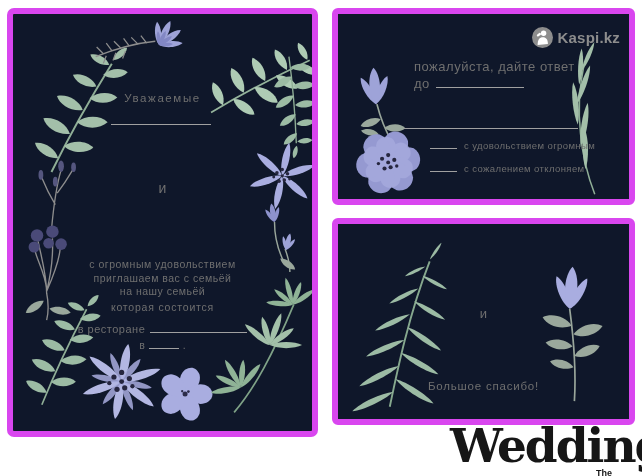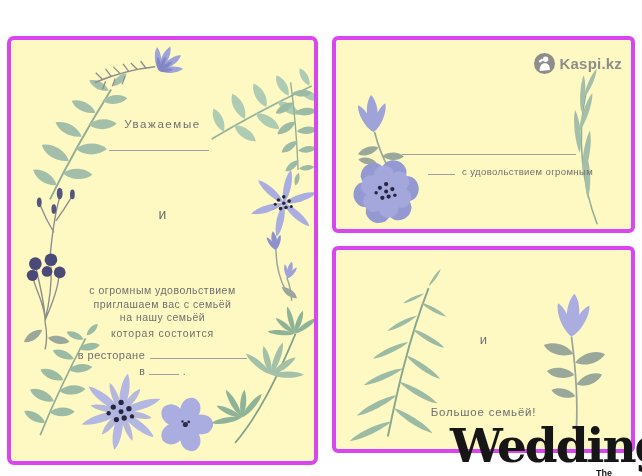--- a/index.html
+++ b/index.html
@@ -1,18 +1,18 @@
 <!DOCTYPE html>
 <html><head>
 <meta charset="utf-8">
 <style>
   html,body{margin:0;padding:0;background:#fff;}
   .canvas{position:relative;width:642px;height:476px;background:#ffffff;
     font-family:"Liberation Sans",sans-serif;overflow:hidden;}
-  .card{position:absolute;background:#fef9c3;border:4px solid #d946ef;box-sizing:border-box;margin-top:28px;}
+  .card{position:absolute;background:#0f172a;border:6px solid #d946ef;box-sizing:border-box;}
   .inv{left:7px;top:8px;width:311px;height:429px;border-radius:7px;}
   .rsvp{left:332px;top:8px;width:303px;height:197px;border-radius:6px;}
   .thanks{left:332px;top:218px;width:303px;height:207px;border-radius:6px;}
   .fl{position:absolute;inset:0;width:100%;height:100%;}
   .t{color:#6f6f6f;}
   .bl{display:inline-block;border-bottom:1px solid #a0a0a0;height:10px;vertical-align:baseline;}
 
   
   .inv-greet{position:absolute;top:78px;left:0;right:0;text-align:center;
     font-size:11.5px;letter-spacing:1.6px;}
@@ -259,43 +259,50 @@
     <div class="kaspi">
       <svg width="21" height="21" viewBox="0 0 21 21">
         <circle cx="10.5" cy="10.5" r="10.5" fill="#8d8d8d"></circle>
         <circle cx="11.6" cy="6.2" r="2.7" fill="#ffffff"></circle>
         <path d="M5.6,18 C5.6,12.5 7.6,10.2 10.9,10.2 C14.1,10.2 15.9,12.3 15.9,17 Z" fill="#ffffff"></path>
         <rect x="4.6" y="6.6" width="4.6" height="2.2" rx="1.1" fill="#ffffff" transform="rotate(-35 6.9 7.7)"></rect>
       </svg>
       <span>Kaspi.kz</span>
     </div>
 
+    <div class="t rsvp-title">
+      <span>пожалуйста, дайте ответ</span><br>
+      <span>до</span><span class="bl"></span>
+    </div>
     <div class="bl rsvp-long"></div>
     <div class="t opt o1">
       <span class="bl"></span><span>с удовольствием огромным</span>
+    </div>
+    <div class="t opt o2">
+      <span class="bl"></span><span>с сожалением отклоняем</span>
     </div>
   </section>
 
   <section class="card thanks">
     <svg class="fl" viewBox="0 0 303 207">
       <g>
         <use href="#fern" transform="translate(52,194) rotate(6)" fill="#9cbba4" color="#86a88e"></use>
       </g>
       <g>
         <path d="M243,90 C247,120 250,155 248,188" stroke="#99a69b" stroke-width="1.8" fill="none"></path>
         <use href="#lf" transform="translate(245,108) rotate(-160)" fill="#9aa89c"></use>
         <use href="#lf" transform="translate(247,117) rotate(-12)" fill="#9aa89c"></use>
         <use href="#lf" transform="translate(246,130) rotate(-168) scale(.9)" fill="#9aa89c"></use>
         <use href="#lf" transform="translate(248,140) rotate(-18) scale(.9)" fill="#9aa89c"></use>
         <use href="#lf" transform="translate(247,152) rotate(-162) scale(.8)" fill="#9aa89c"></use>
         <use href="#tulip" transform="translate(243,90) rotate(4) scale(1.15)" fill="#a9ade0"></use>
       </g>
     </svg>
     <div class="t th-and">и</div>
-    <div class="t th-msg">Большое семьёй!</div>
+    <div class="t th-msg">Большое спасибо!</div>
   </section>
 
   <div class="wlogo">
     <span class="wmain">Wedding</span>
     <span class="wthe">The</span>
   </div>
 
 </div>
 
 </body></html>

